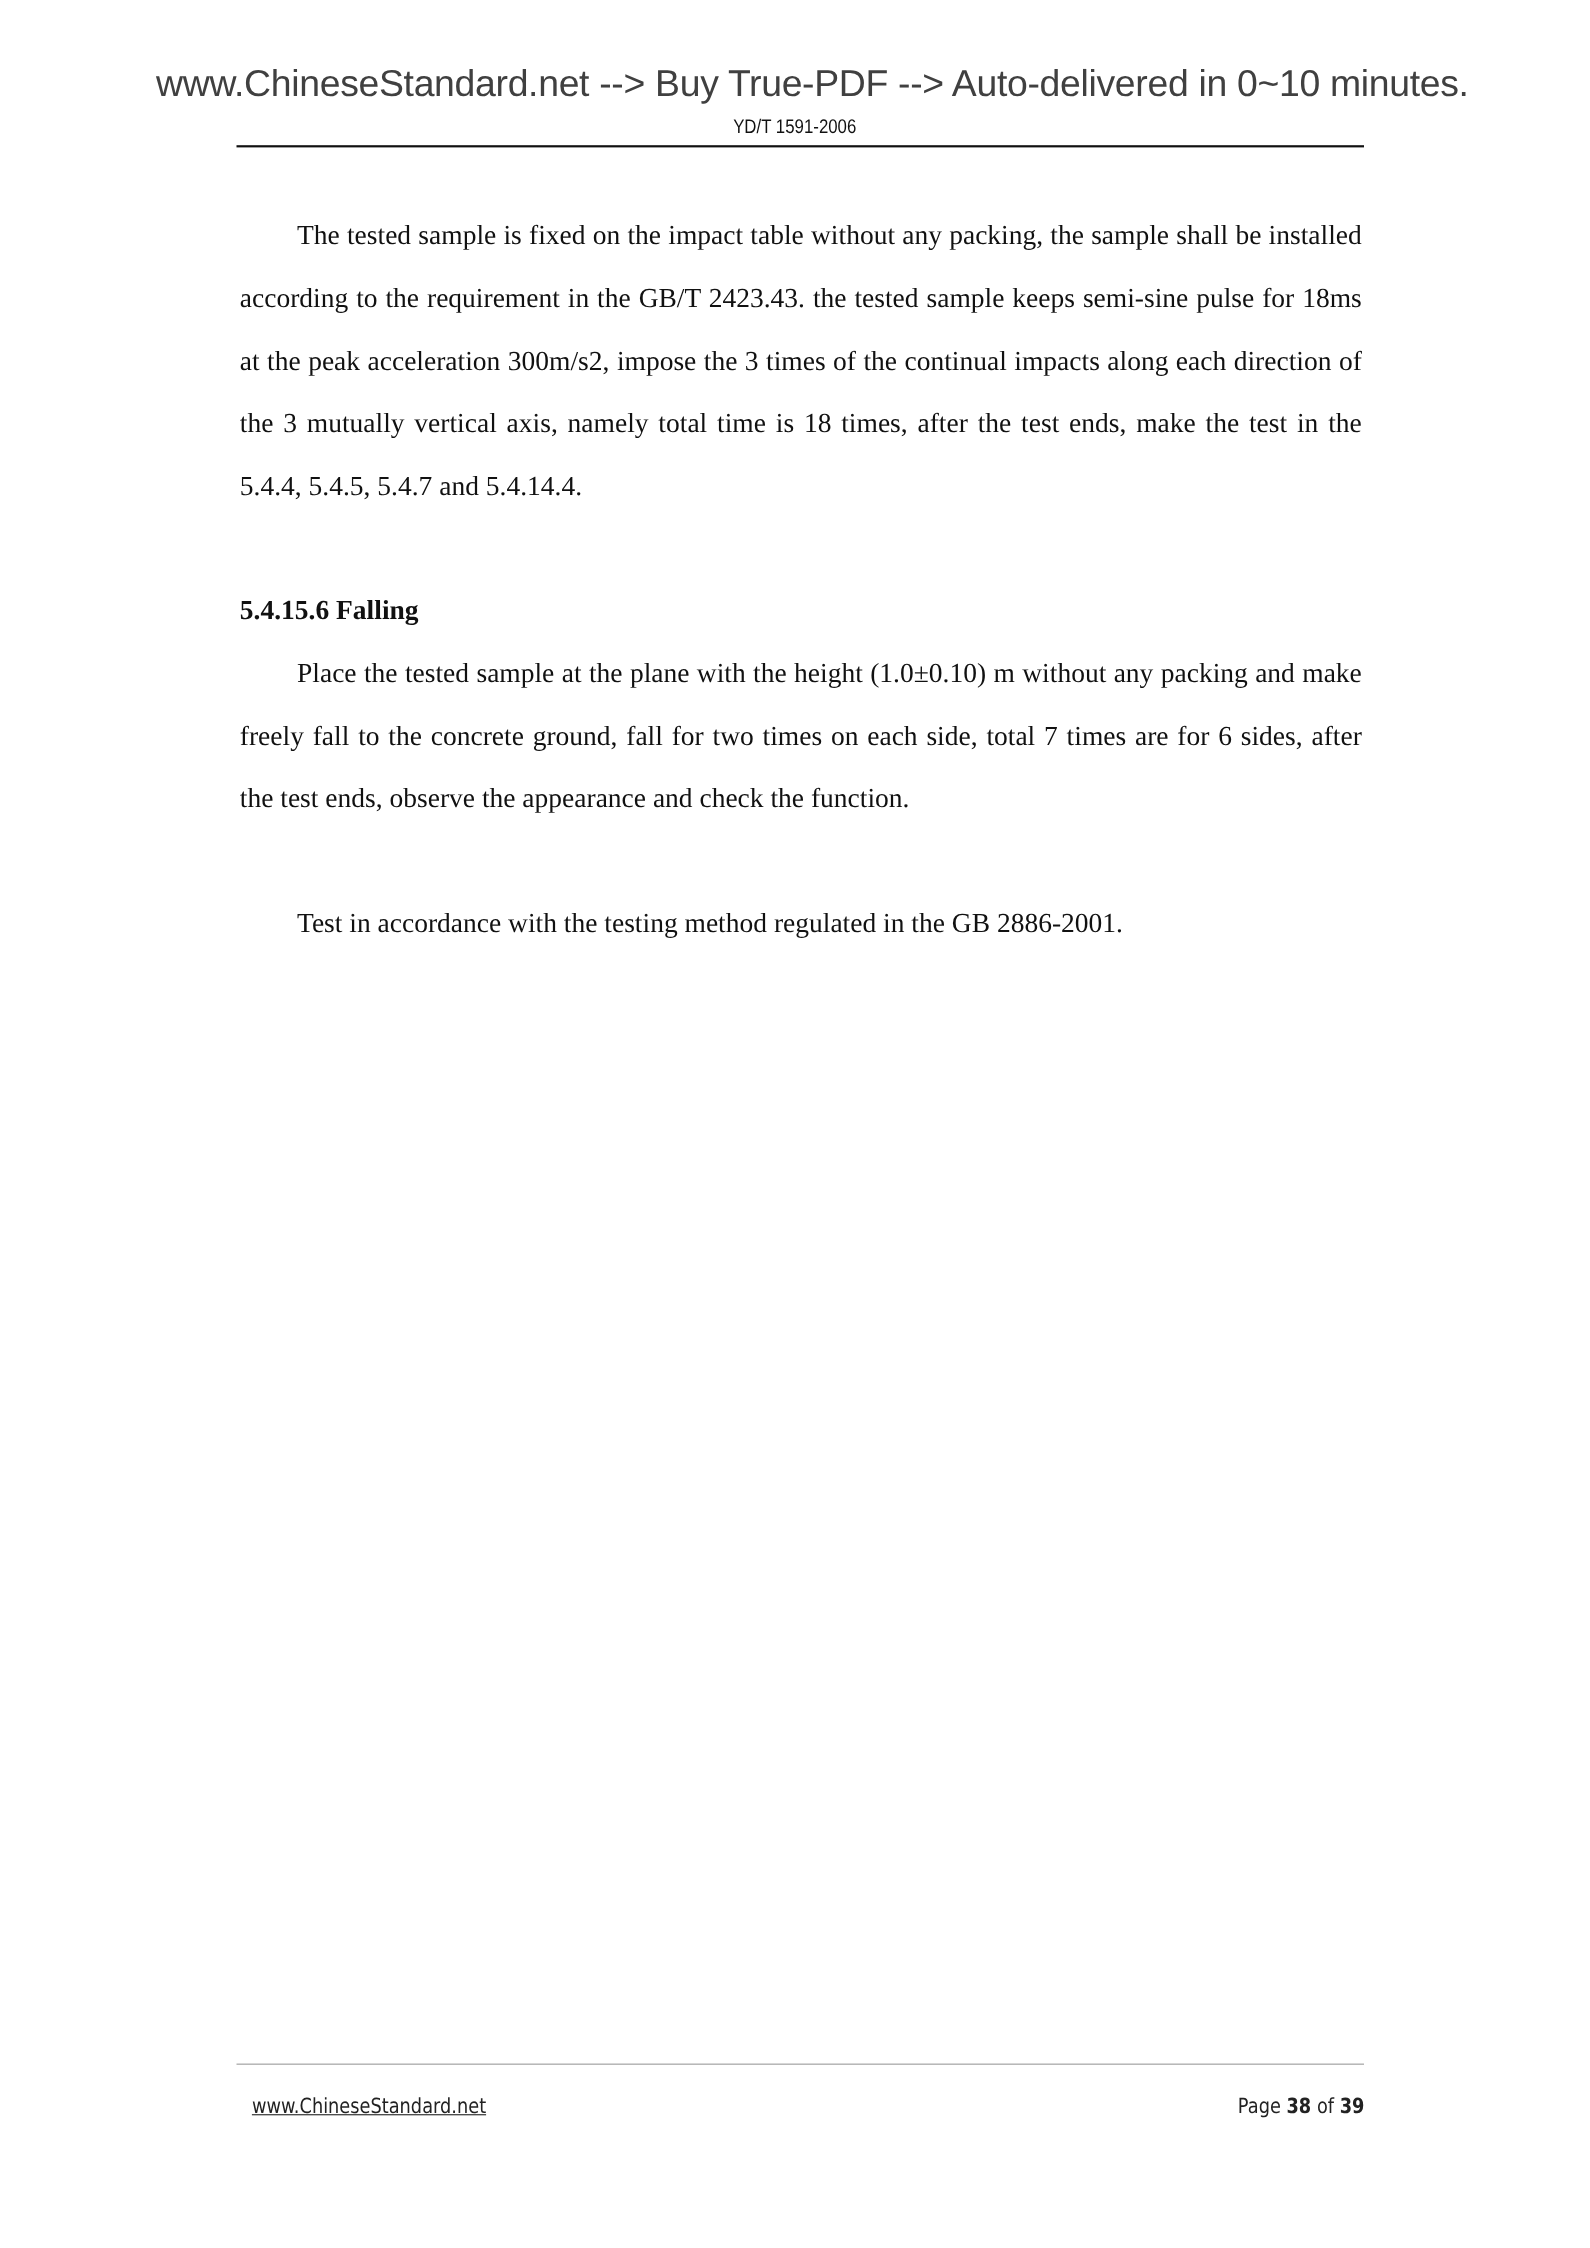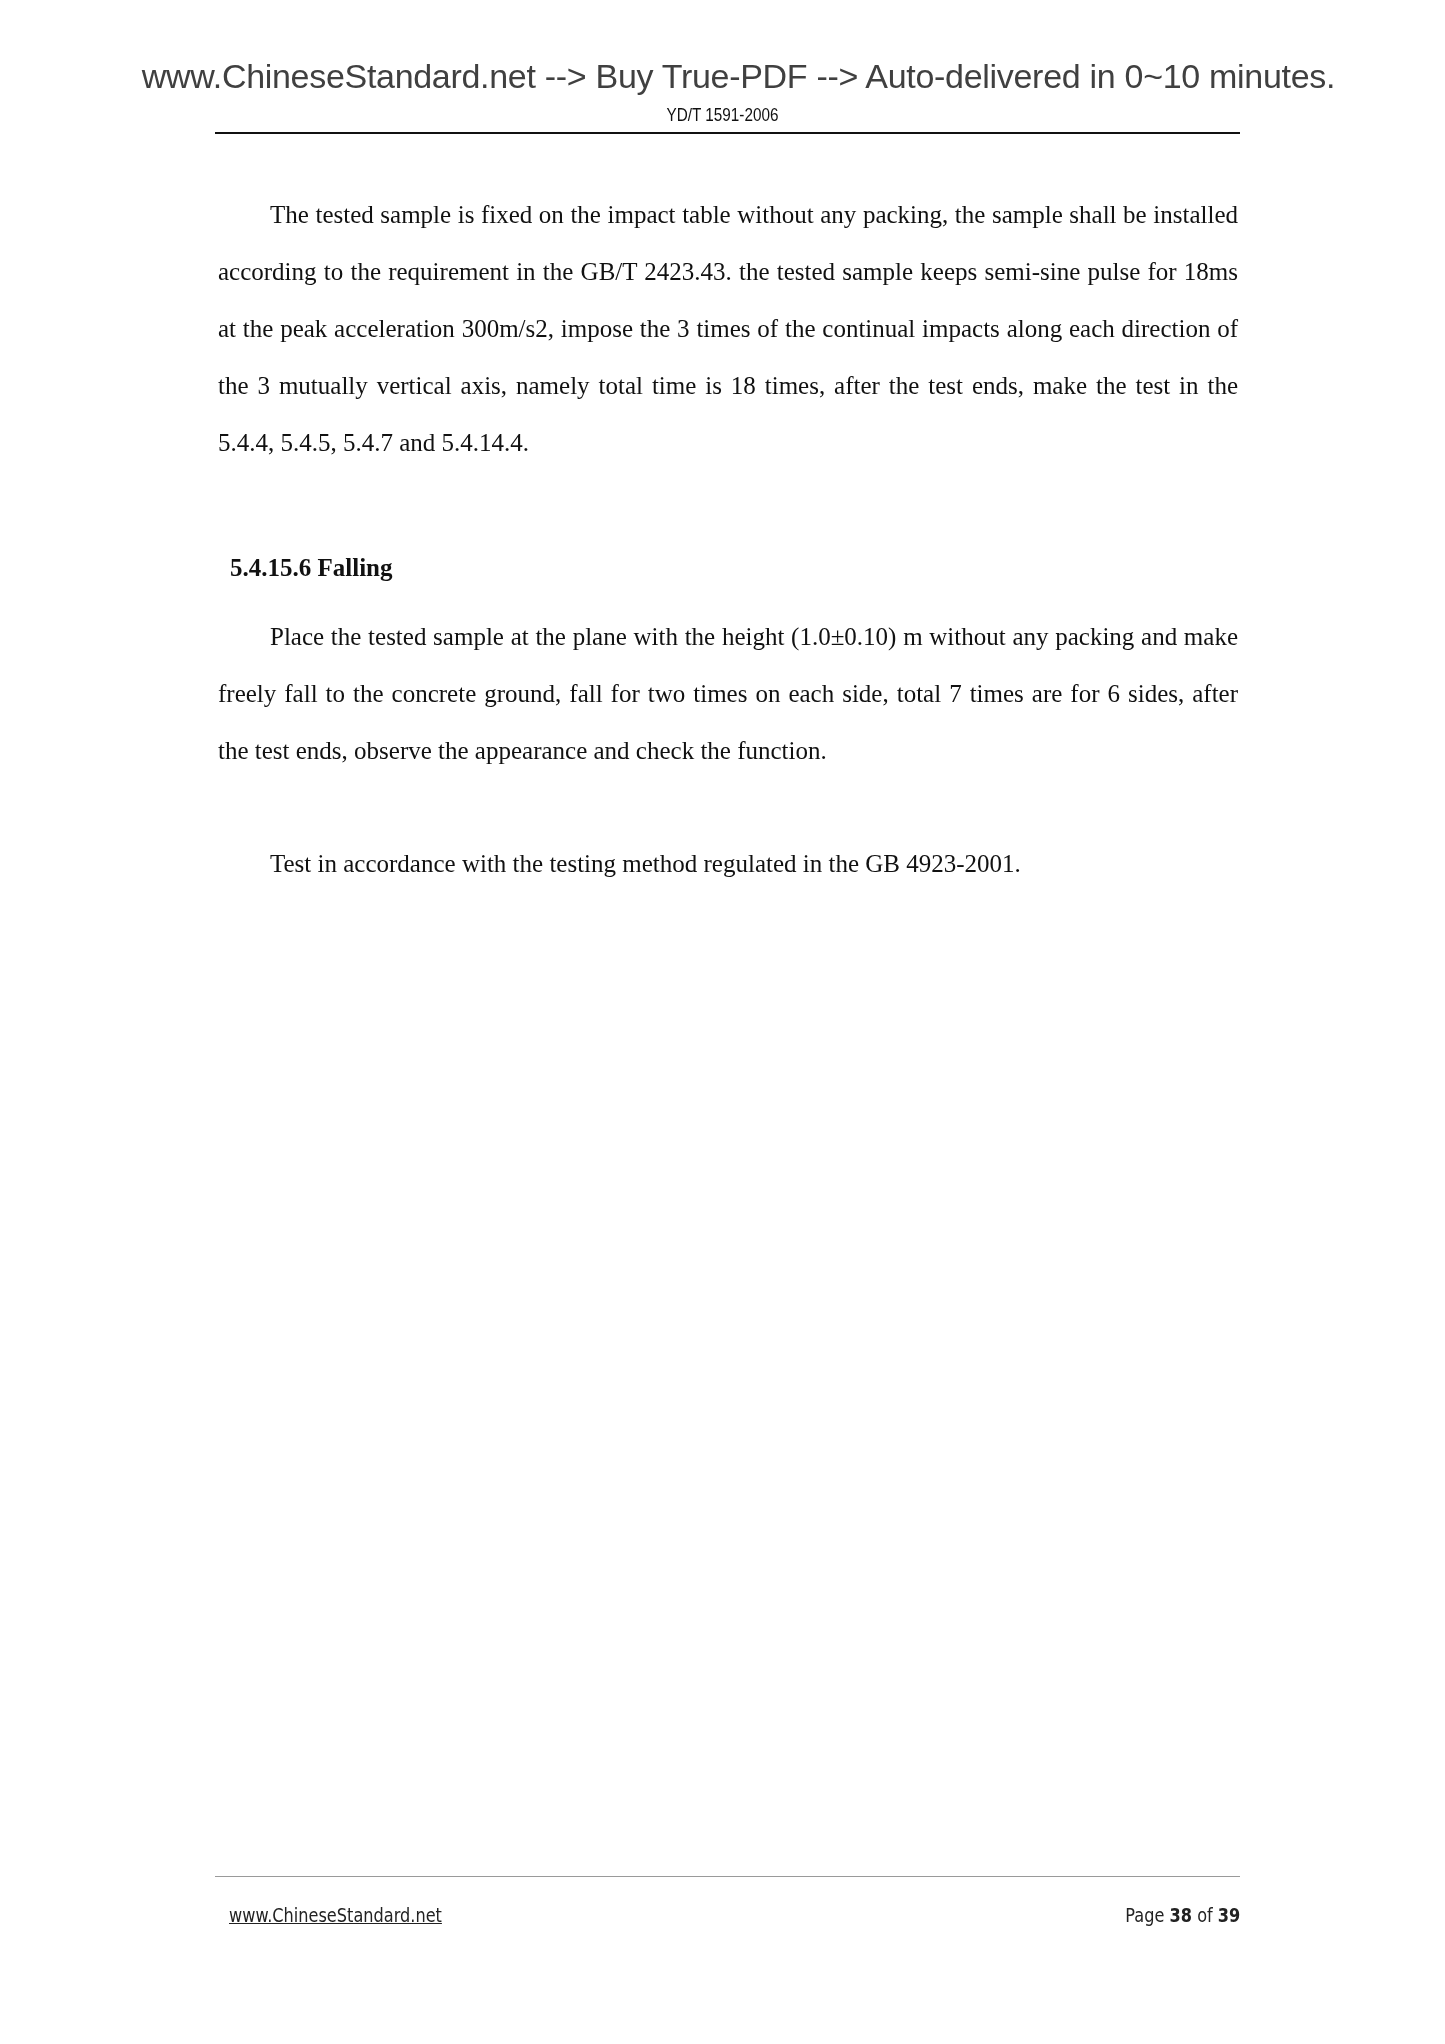--- a/index.html
+++ b/index.html
@@ -55,21 +55,21 @@
       font-size: 25px;
       color: #111;
     }
     .para {
       margin: 0;
       line-height: 57px;
       text-align: justify;
       text-indent: 52px;
     }
     .heading {
-      margin: 12px;
+      margin: 0;
       font-weight: bold;
       line-height: 57px;
     }
     .gap {
       height: 56px;
     }
     .footer-rule {
       position: absolute;
       left: 215px;
       width: 1025px;
@@ -114,19 +114,19 @@
   <div class="gap"></div>
 
   <div>
     <p class="heading">5.4.15.6 Falling</p>
     <p class="para">Place the tested sample at the plane with the height (1.0±0.10) m without any packing and make freely fall to the concrete ground, fall for two times on each side, total 7 times are for 6 sides, after the test ends, observe the appearance and check the function.</p>
   </div>
 
   <div class="gap"></div>
 
   <div>
-    <p class="para">Test in accordance with the testing method regulated in the GB 4923-2001.</p>
+    <p class="para">Test in accordance with the testing method regulated in the GB 2886-2001.</p>
   </div>
 </div>
 
 <div class="footer-rule"></div>
 <a class="footer-link">www.ChineseStandard.net</a>
 <div class="footer-page"><span>Page </span><b>38</b><span> of </span><b>39</b></div>
 
 </body></html>

